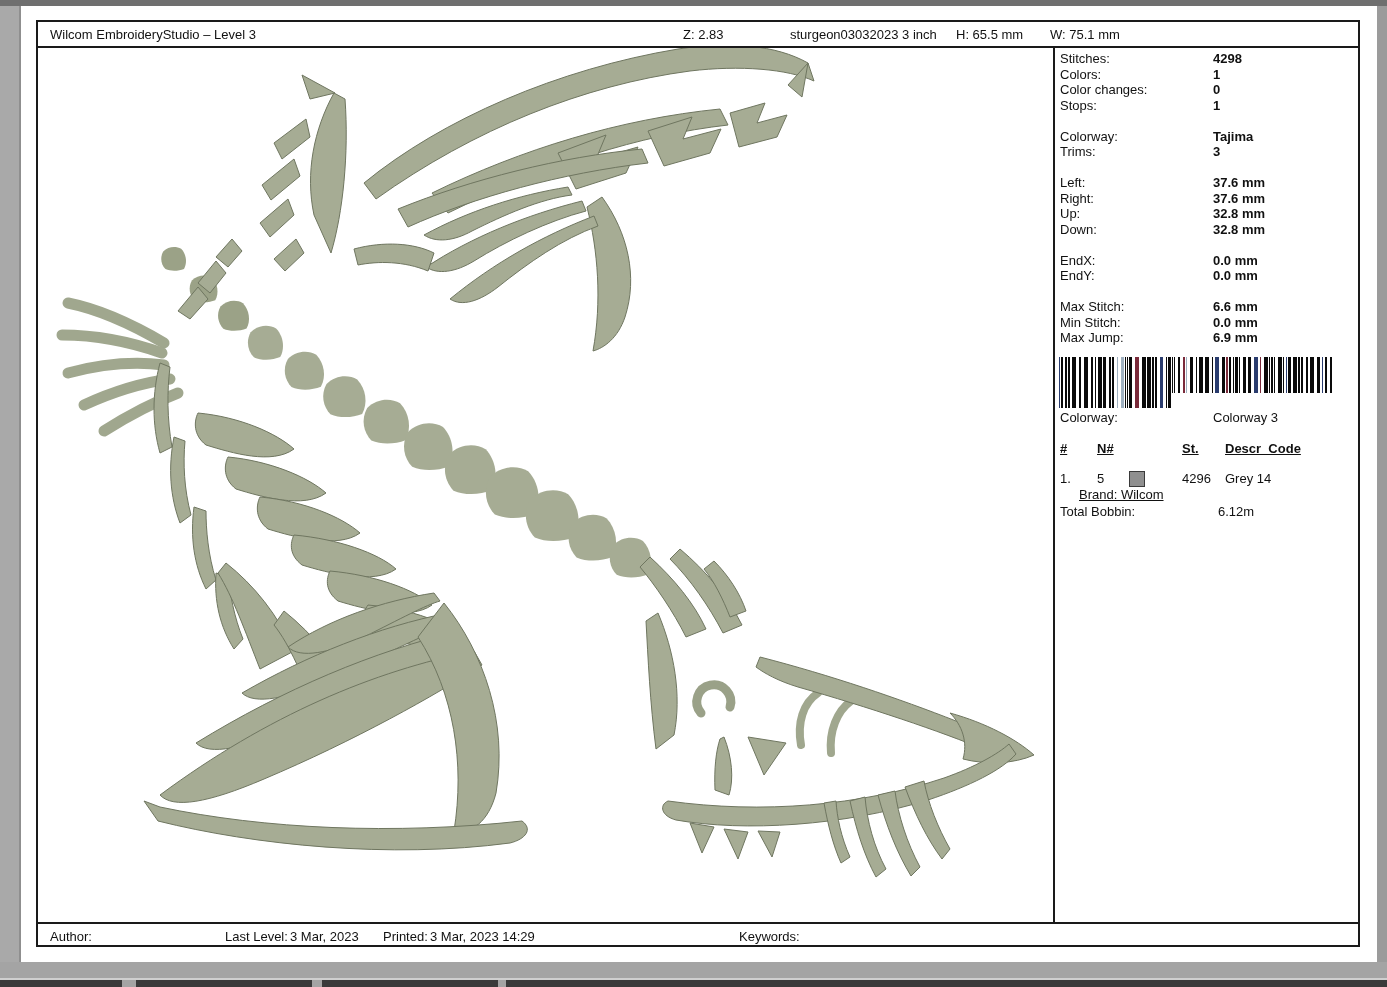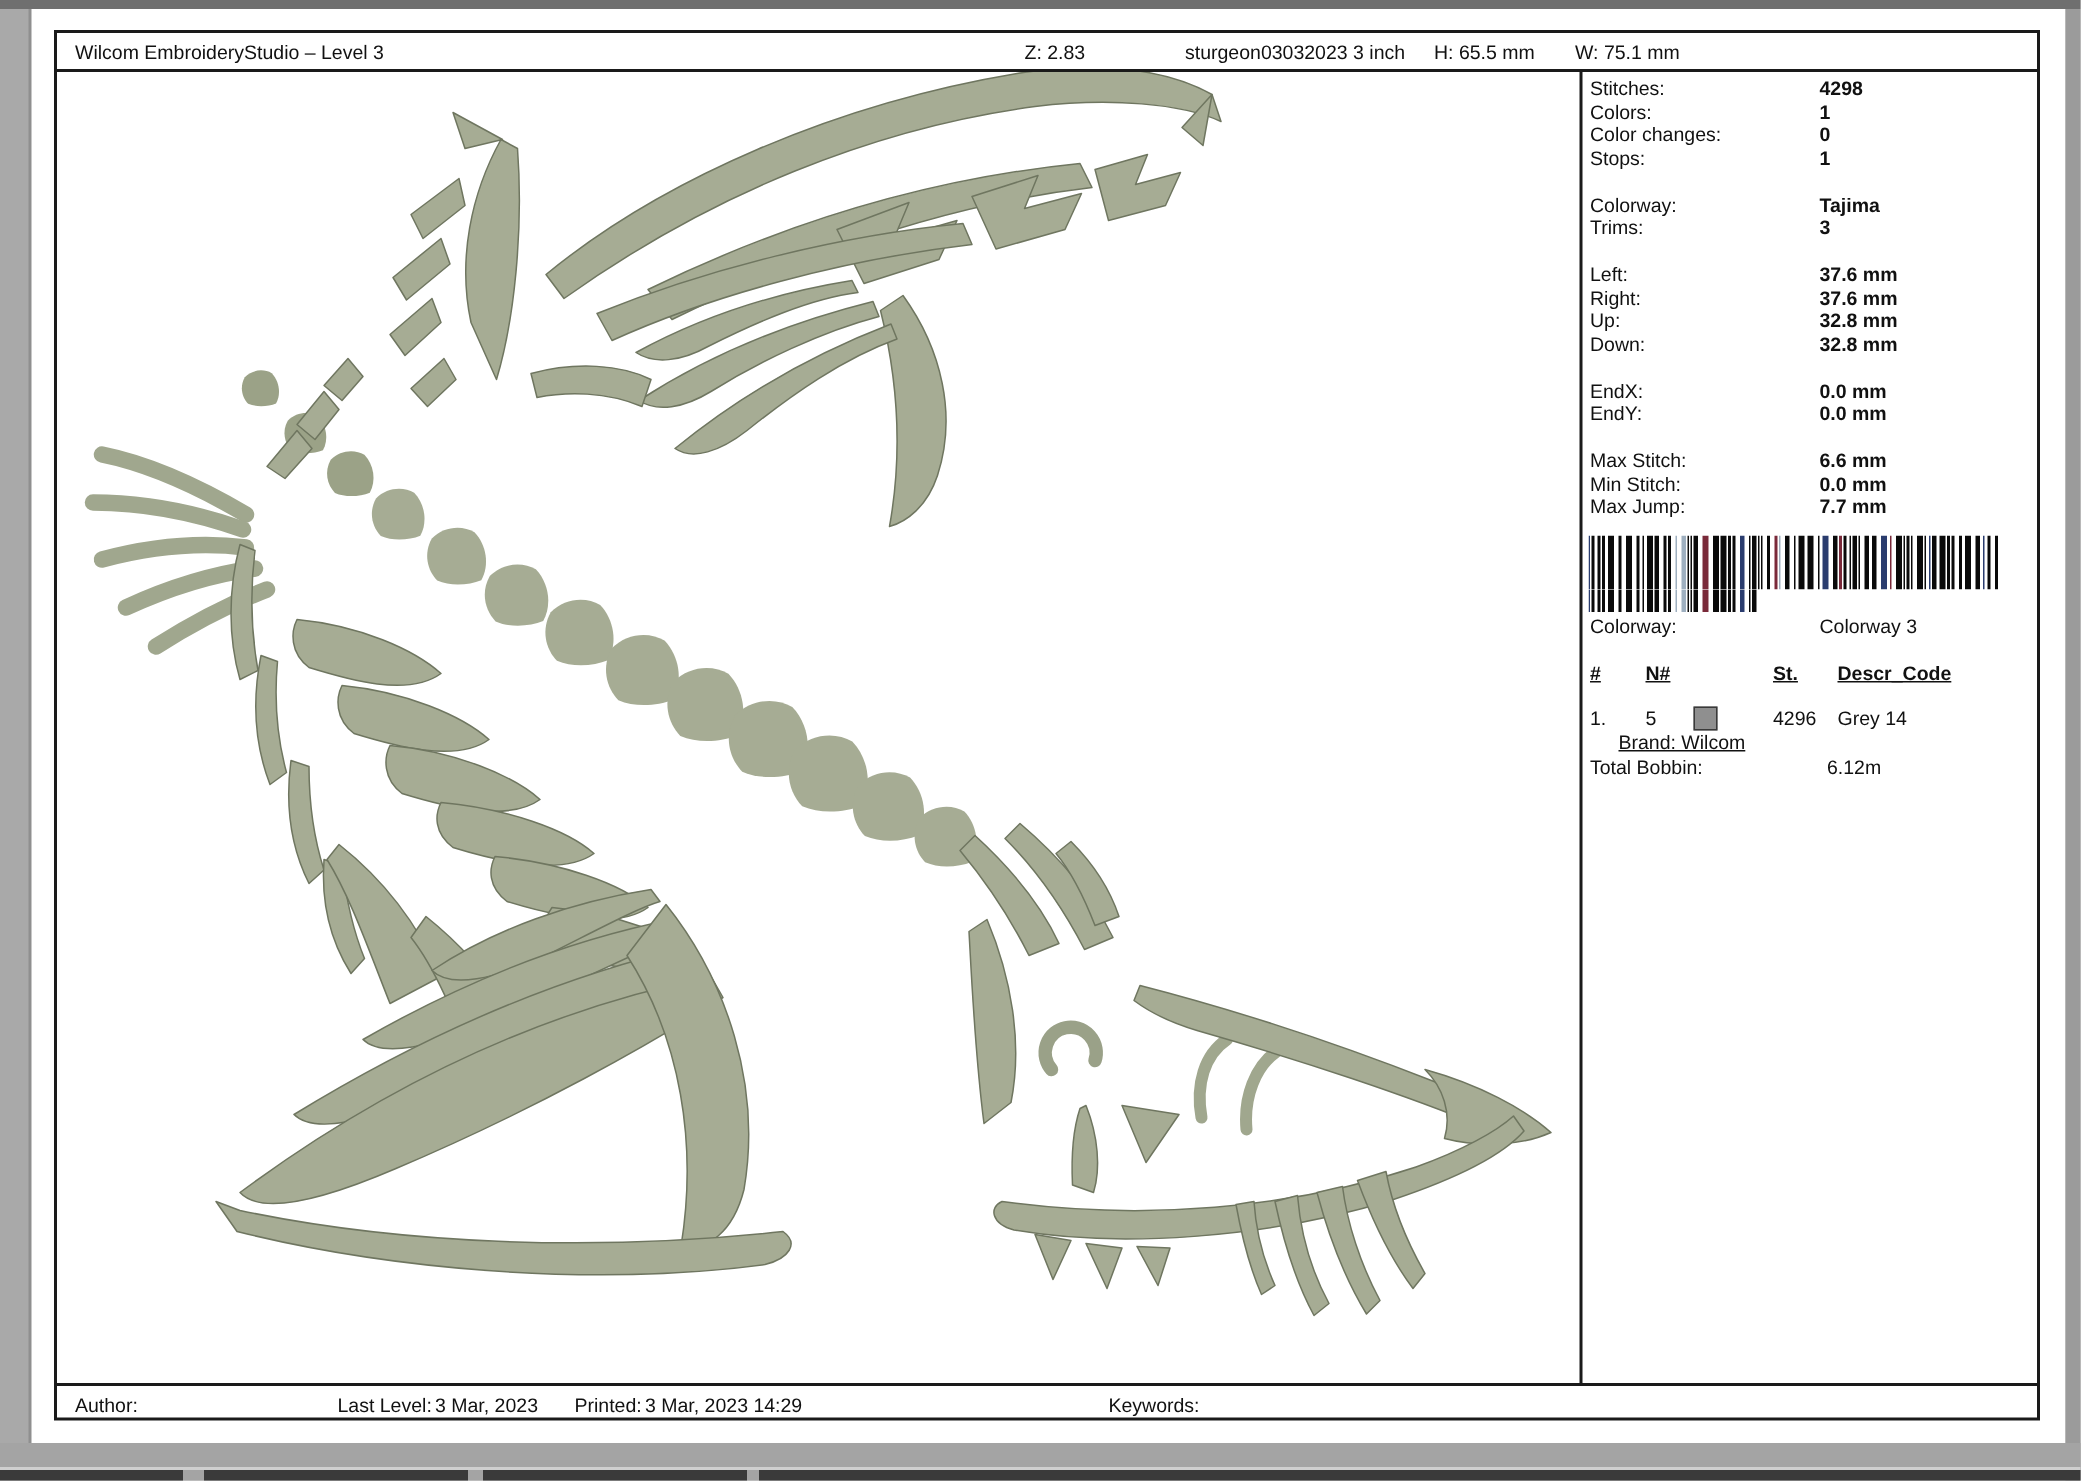--- a/index.html
+++ b/index.html
@@ -241,21 +241,21 @@
         <div class="srow">
             <span class="lab">Max Stitch:</span>
             <span class="val">6.6 mm</span>
           </div>
         <div class="srow">
             <span class="lab">Min Stitch:</span>
             <span class="val">0.0 mm</span>
           </div>
         <div class="srow">
             <span class="lab">Max Jump:</span>
-            <span class="val">7.7 mm</span>
+            <span class="val">6.9 mm</span>
           </div>
       </div>
 
       <div class="barcode" id="barcode1"><span class="bar" style="width: 1px; background: rgb(42, 60, 110); margin-right: 1px;"></span><span class="bar" style="width: 2px; background: rgb(10, 10, 10); margin-right: 2px;"></span><span class="bar" style="width: 2px; background: rgb(10, 10, 10); margin-right: 1px;"></span><span class="bar" style="width: 2px; background: rgb(10, 10, 10); margin-right: 2px;"></span><span class="bar" style="width: 4px; background: rgb(10, 10, 10); margin-right: 3px;"></span><span class="bar" style="width: 2px; background: rgb(10, 10, 10); margin-right: 3px;"></span><span class="bar" style="width: 4px; background: rgb(10, 10, 10); margin-right: 3px;"></span><span class="bar" style="width: 2px; background: rgb(10, 10, 10); margin-right: 2px;"></span><span class="bar" style="width: 1px; background: rgb(10, 10, 10); margin-right: 2px;"></span><span class="bar" style="width: 4px; background: rgb(10, 10, 10); margin-right: 1px;"></span><span class="bar" style="width: 3px; background: rgb(10, 10, 10); margin-right: 3px;"></span><span class="bar" style="width: 2px; background: rgb(10, 10, 10); margin-right: 1px;"></span><span class="bar" style="width: 2px; background: rgb(10, 10, 10); margin-right: 3px;"></span><span class="bar" style="width: 1px; background: rgb(159, 176, 192); margin-right: 3px;"></span><span class="bar" style="width: 3px; background: rgb(159, 176, 192); margin-right: 1px;"></span><span class="bar" style="width: 1px; background: rgb(10, 10, 10); margin-right: 1px;"></span><span class="bar" style="width: 1px; background: rgb(10, 10, 10); margin-right: 1px;"></span><span class="bar" style="width: 3px; background: rgb(10, 10, 10); margin-right: 3px;"></span><span class="bar" style="width: 4px; background: rgb(122, 42, 58); margin-right: 3px;"></span><span class="bar" style="width: 4px; background: rgb(10, 10, 10); margin-right: 1px;"></span><span class="bar" style="width: 4px; background: rgb(10, 10, 10); margin-right: 1px;"></span><span class="bar" style="width: 2px; background: rgb(10, 10, 10); margin-right: 1px;"></span><span class="bar" style="width: 2px; background: rgb(10, 10, 10); margin-right: 3px;"></span><span class="bar" style="width: 3px; background: rgb(42, 60, 110); margin-right: 3px;"></span><span class="bar" style="width: 1px; background: rgb(10, 10, 10); margin-right: 1px;"></span><span class="bar" style="width: 3px; background: rgb(10, 10, 10); margin-right: 1px;"></span><span class="bar" style="width: 1px; background: rgb(10, 10, 10); margin-right: 1px;"></span><span class="bar" style="width: 1px; background: rgb(10, 10, 10); margin-right: 3px;"></span><span class="bar" style="width: 2px; background: rgb(10, 10, 10); margin-right: 3px;"></span><span class="bar" style="width: 2px; background: rgb(122, 42, 58); margin-right: 1px;"></span><span class="bar" style="width: 1px; background: rgb(159, 176, 192); margin-right: 3px;"></span><span class="bar" style="width: 3px; background: rgb(10, 10, 10); margin-right: 3px;"></span><span class="bar" style="width: 1px; background: rgb(10, 10, 10); margin-right: 2px;"></span><span class="bar" style="width: 4px; background: rgb(10, 10, 10); margin-right: 2px;"></span><span class="bar" style="width: 4px; background: rgb(10, 10, 10); margin-right: 3px;"></span><span class="bar" style="width: 1px; background: rgb(10, 10, 10); margin-right: 2px;"></span><span class="bar" style="width: 4px; background: rgb(42, 60, 110); margin-right: 3px;"></span><span class="bar" style="width: 3px; background: rgb(10, 10, 10); margin-right: 1px;"></span><span class="bar" style="width: 2px; background: rgb(122, 42, 58); margin-right: 1px;"></span><span class="bar" style="width: 2px; background: rgb(10, 10, 10); margin-right: 2px;"></span><span class="bar" style="width: 1px; background: rgb(10, 10, 10); margin-right: 1px;"></span><span class="bar" style="width: 3px; background: rgb(10, 10, 10); margin-right: 1px;"></span><span class="bar" style="width: 1px; background: rgb(10, 10, 10); margin-right: 3px;"></span><span class="bar" style="width: 3px; background: rgb(10, 10, 10); margin-right: 2px;"></span><span class="bar" style="width: 3px; background: rgb(10, 10, 10); margin-right: 3px;"></span><span class="bar" style="width: 4px; background: rgb(42, 60, 110); margin-right: 2px;"></span><span class="bar" style="width: 1px; background: rgb(122, 42, 58); margin-right: 3px;"></span><span class="bar" style="width: 4px; background: rgb(10, 10, 10); margin-right: 1px;"></span><span class="bar" style="width: 1px; background: rgb(10, 10, 10); margin-right: 1px;"></span><span class="bar" style="width: 2px; background: rgb(10, 10, 10); margin-right: 1px;"></span><span class="bar" style="width: 1px; background: rgb(10, 10, 10); margin-right: 3px;"></span><span class="bar" style="width: 4px; background: rgb(10, 10, 10); margin-right: 1px;"></span><span class="bar" style="width: 1px; background: rgb(10, 10, 10); margin-right: 2px;"></span><span class="bar" style="width: 1px; background: rgb(42, 60, 110); margin-right: 1px;"></span><span class="bar" style="width: 3px; background: rgb(10, 10, 10); margin-right: 2px;"></span><span class="bar" style="width: 4px; background: rgb(10, 10, 10); margin-right: 1px;"></span><span class="bar" style="width: 2px; background: rgb(10, 10, 10); margin-right: 1px;"></span><span class="bar" style="width: 2px; background: rgb(10, 10, 10); margin-right: 3px;"></span><span class="bar" style="width: 2px; background: rgb(10, 10, 10); margin-right: 2px;"></span><span class="bar" style="width: 4px; background: rgb(10, 10, 10); margin-right: 3px;"></span><span class="bar" style="width: 3px; background: rgb(10, 10, 10); margin-right: 2px;"></span><span class="bar" style="width: 1px; background: rgb(42, 60, 110); margin-right: 2px;"></span><span class="bar" style="width: 2px; background: rgb(10, 10, 10); margin-right: 3px;"></span><span class="bar" style="width: 2px; background: rgb(10, 10, 10); margin-right: 2px;"></span></div>
       <div class="barcode2" id="barcode2"><span class="bar" style="width: 1px; background: rgb(42, 60, 110); margin-right: 1px;"></span><span class="bar" style="width: 2px; background: rgb(10, 10, 10); margin-right: 2px;"></span><span class="bar" style="width: 2px; background: rgb(10, 10, 10); margin-right: 1px;"></span><span class="bar" style="width: 2px; background: rgb(10, 10, 10); margin-right: 2px;"></span><span class="bar" style="width: 4px; background: rgb(10, 10, 10); margin-right: 3px;"></span><span class="bar" style="width: 2px; background: rgb(10, 10, 10); margin-right: 3px;"></span><span class="bar" style="width: 4px; background: rgb(10, 10, 10); margin-right: 3px;"></span><span class="bar" style="width: 2px; background: rgb(10, 10, 10); margin-right: 2px;"></span><span class="bar" style="width: 1px; background: rgb(10, 10, 10); margin-right: 2px;"></span><span class="bar" style="width: 4px; background: rgb(10, 10, 10); margin-right: 1px;"></span><span class="bar" style="width: 3px; background: rgb(10, 10, 10); margin-right: 3px;"></span><span class="bar" style="width: 2px; background: rgb(10, 10, 10); margin-right: 1px;"></span><span class="bar" style="width: 2px; background: rgb(10, 10, 10); margin-right: 3px;"></span><span class="bar" style="width: 1px; background: rgb(159, 176, 192); margin-right: 3px;"></span><span class="bar" style="width: 3px; background: rgb(159, 176, 192); margin-right: 1px;"></span><span class="bar" style="width: 1px; background: rgb(10, 10, 10); margin-right: 1px;"></span><span class="bar" style="width: 1px; background: rgb(10, 10, 10); margin-right: 1px;"></span><span class="bar" style="width: 3px; background: rgb(10, 10, 10); margin-right: 3px;"></span><span class="bar" style="width: 4px; background: rgb(122, 42, 58); margin-right: 3px;"></span><span class="bar" style="width: 4px; background: rgb(10, 10, 10); margin-right: 1px;"></span><span class="bar" style="width: 4px; background: rgb(10, 10, 10); margin-right: 1px;"></span><span class="bar" style="width: 2px; background: rgb(10, 10, 10); margin-right: 1px;"></span><span class="bar" style="width: 2px; background: rgb(10, 10, 10); margin-right: 3px;"></span><span class="bar" style="width: 3px; background: rgb(42, 60, 110); margin-right: 3px;"></span><span class="bar" style="width: 1px; background: rgb(10, 10, 10); margin-right: 1px;"></span><span class="bar" style="width: 3px; background: rgb(10, 10, 10); margin-right: 1px;"></span></div>
 
       <div class="colorway-row">
         <span class="lab">Colorway:</span>
         <span class="val">Colorway 3</span>
       </div>

